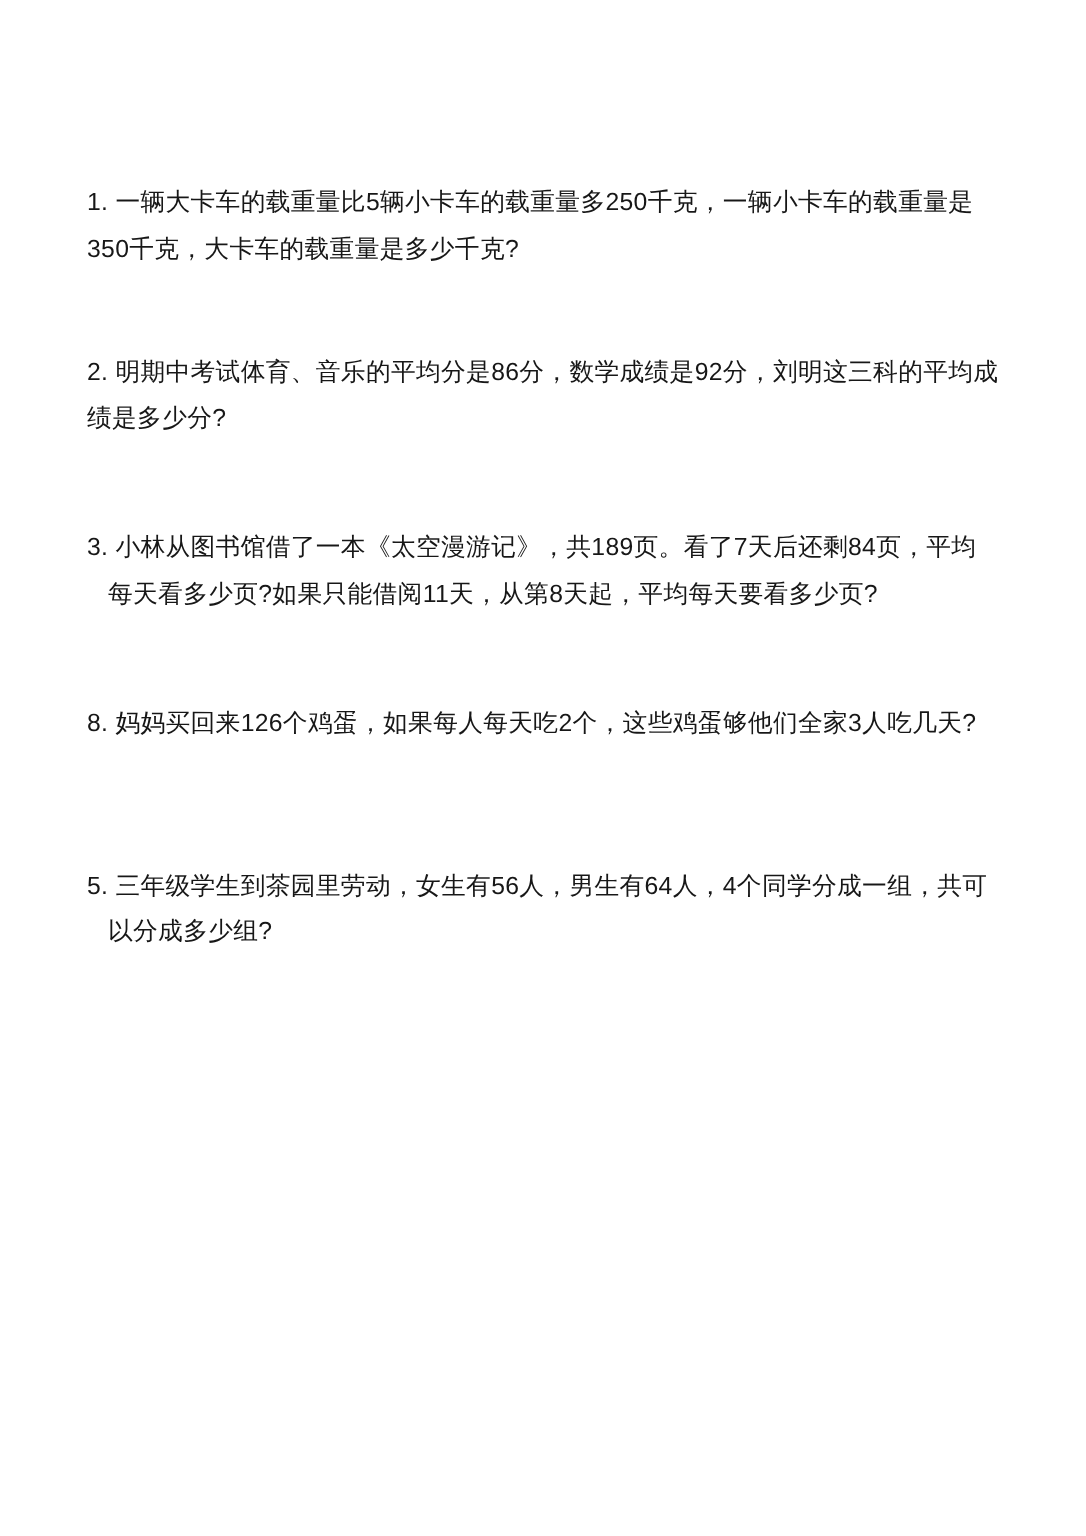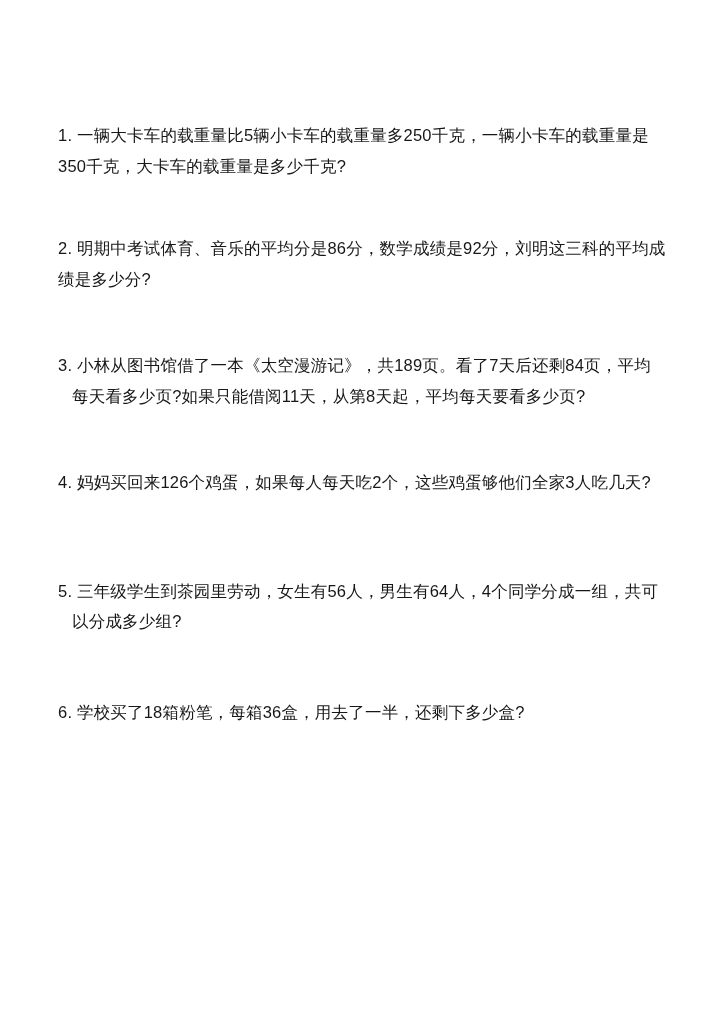--- a/index.html
+++ b/index.html
@@ -35,16 +35,15 @@
   .p5 { margin-top: 78px; padding-left: 14px; text-indent: -14px; }
   .p6 { margin-top: 60px; }
 </style>
 </head>
 <body>
 
 <div class="page">
   <p class="problem p1">1. 一辆大卡车的载重量比5辆小卡车的载重量多250千克，一辆小卡车的载重量是350千克，大卡车的载重量是多少千克?</p>
   <p class="problem p2">2. 明期中考试体育、音乐的平均分是86分，数学成绩是92分，刘明这三科的平均成绩是多少分?</p>
   <p class="problem p3">3. 小林从图书馆借了一本《太空漫游记》，共189页。看了7天后还剩84页，平均每天看多少页?如果只能借阅11天，从第8天起，平均每天要看多少页?</p>
-  <p class="problem p4">4. 妈妈买回来126个鸡蛋，如果每人每天吃2个，这些鸡蛋够他们全家3人吃几天?</p>
+  <p class="problem p4">8. 妈妈买回来126个鸡蛋，如果每人每天吃2个，这些鸡蛋够他们全家3人吃几天?</p>
   <p class="problem p5">5. 三年级学生到茶园里劳动，女生有56人，男生有64人，4个同学分成一组，共可以分成多少组?</p>
-  <p class="problem p6">6. 学校买了18箱粉笔，每箱36盒，用去了一半，还剩下多少盒?</p>
 </div>
 
 </body></html>

